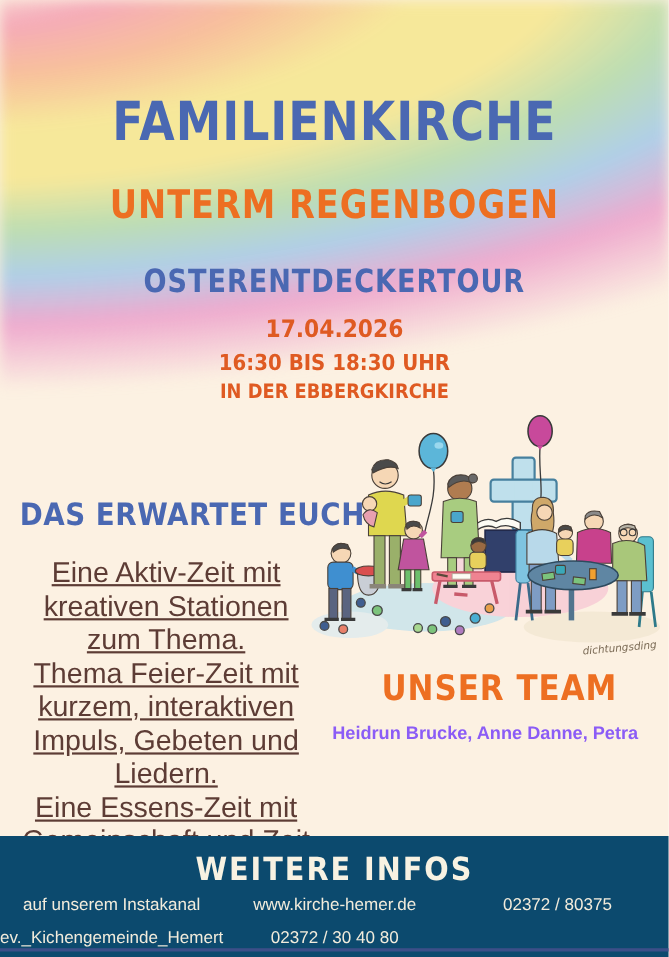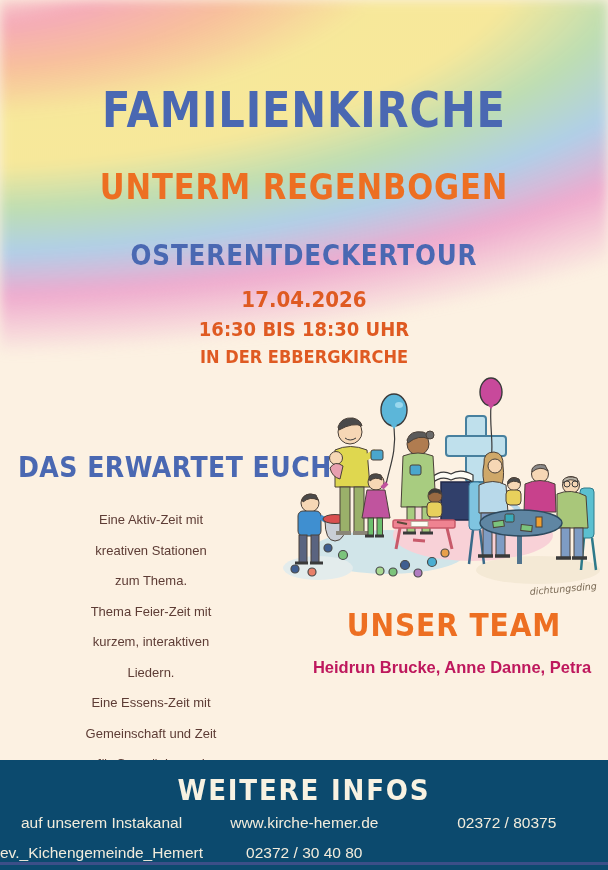--- a/index.html
+++ b/index.html
@@ -31,28 +31,28 @@
   .date-line{position:absolute;top:287px;left:0;width:100%;text-align:center;
     font-size:22px;color:#df5a22;transform:scaleX(.9);}
   .time-line{position:absolute;top:317px;left:0;width:100%;text-align:center;
     font-size:20px;color:#df5a22;transform:scaleX(.9);}
   .loc-line{position:absolute;top:346px;left:0;width:100%;text-align:center;
     font-size:18px;color:#df5a22;transform:scaleX(.9);}
 
   .expect-heading{position:absolute;top:451px;left:18px;
     font-size:28px;letter-spacing:.5px;color:#4a68b2;transform:scaleX(.9);transform-origin:left center;white-space:nowrap;}
   .expect-body{position:absolute;top:505px;left:10px;width:282px;text-align:center;
-    font-size:13px;line-height:30.5px;color:#5d3c35;font-weight:500;}
+    font-size:26px;line-height:30.5px;color:#5d3c35;font-weight:500;text-decoration:underline;}
 
   .illustration{position:absolute;top:372px;left:283px;width:322px;height:232px;}
 
   .team-heading{position:absolute;top:606px;left:300px;width:308px;text-align:center;
     font-size:32px;letter-spacing:1px;color:#ed6f22;transform:scaleX(.88);}
-  .team-names{position:absolute;top:657px;left:302px;width:300px;text-align:center;
-    font-size:16.5px;line-height:21.5px;color:#be185d;font-weight:600;}
+  .team-names{position:absolute;top:657px;left:302px;width:300px;text-align:left;
+    font-size:16.5px;line-height:21.5px;color:#8b5cf6;font-weight:600;}
 
   .footer{position:absolute;left:0;top:760px;width:608px;height:110px;background:#0c4a6e;}
   .footer::after{content:"";position:absolute;left:0;bottom:5px;width:100%;height:3px;background:#3c4f88;}
   .footer-heading{position:absolute;top:13px;left:0;width:100%;text-align:center;
     font-size:29px;letter-spacing:2px;color:#f8f2e2;transform:scaleX(.9);}
   .footer-cols{position:absolute;top:54px;left:0;width:100%;display:flex;}
   .footer-col{flex:1;text-align:center;color:#f2ecdc;font-size:15.5px;}
   .footer-col div{margin-bottom:12px;}
 </style>
 </head>
@@ -68,20 +68,21 @@
   <div class="time-line hand">16:30 BIS 18:30 UHR</div>
   <div class="loc-line hand">IN DER EBBERGKIRCHE</div>
 
   <div class="expect-heading hand">DAS ERWARTET EUCH</div>
   <div class="expect-body">
     <div>Eine Aktiv-Zeit mit</div>
     <div>kreativen Stationen</div>
     <div>zum Thema.</div>
     <div>Thema Feier-Zeit mit</div>
     <div>kurzem, interaktiven</div>
+    <div>Impuls, Gebeten und</div>
     <div>Liedern.</div>
     <div>Eine Essens-Zeit mit</div>
     <div>Gemeinschaft und Zeit</div>
     <div>für Gespräche und</div>
     <div>Austausch.</div>
   </div>
 
   <div class="illustration">
     <svg width="322" height="232" viewBox="0 0 322 232">
 

